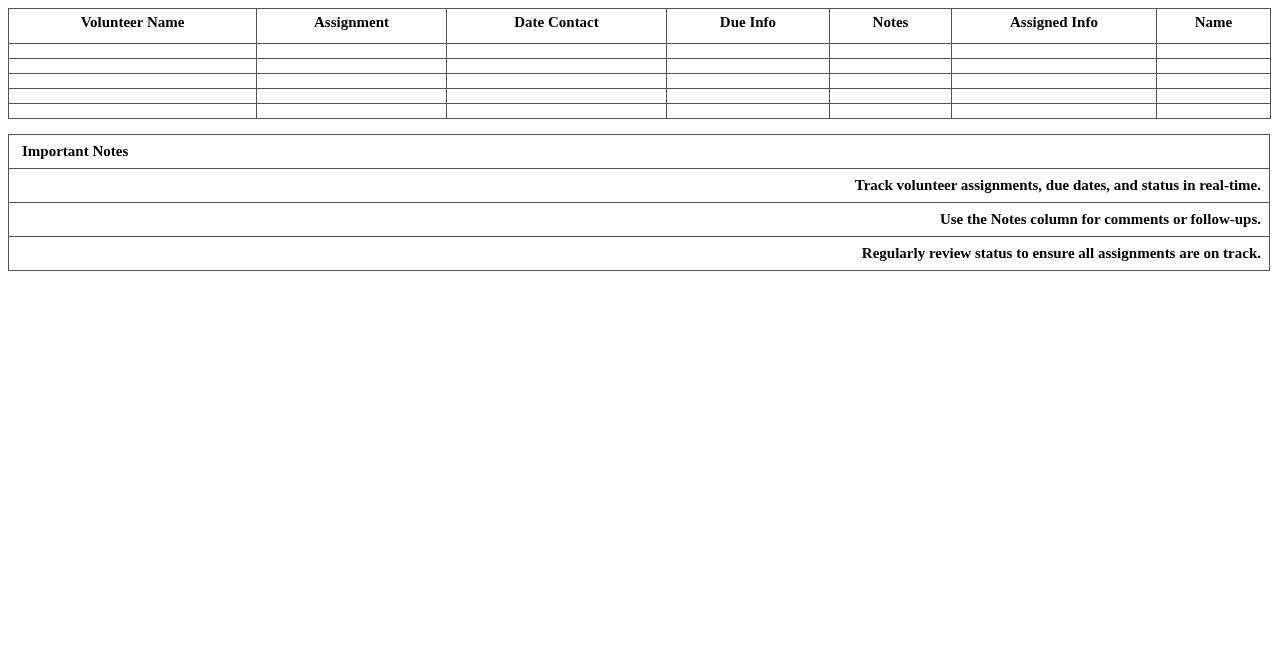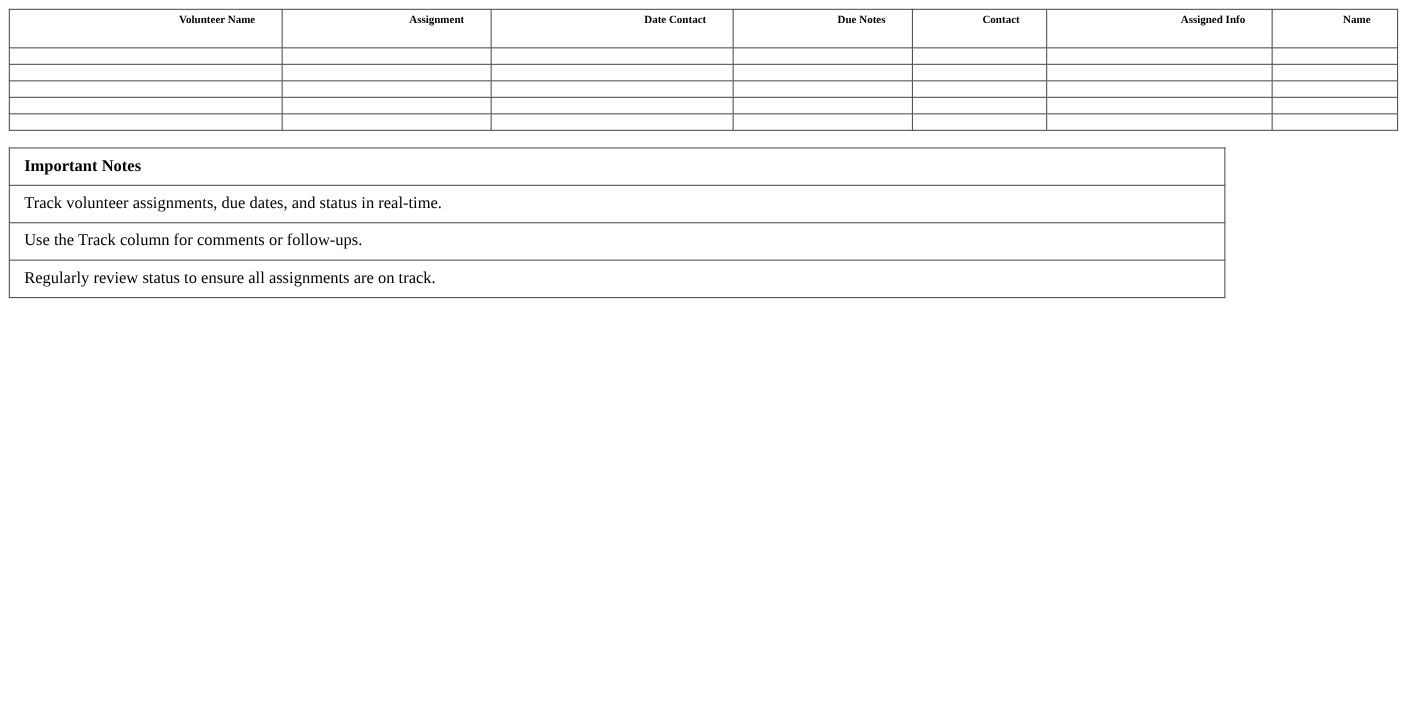--- a/index.html
+++ b/index.html
@@ -18,33 +18,33 @@
   .page {
     position: relative;
     width: 1278px;
     height: 650px;
     box-sizing: border-box;
     padding: 8px;
   }
   table {
     border-collapse: collapse;
     table-layout: fixed;
-    width: 1106px;
+    width: 1262px;
     background: #ffffff;
   }
   .assign-table {
     margin: 0 0 0 0;
   }
   .assign-table th,
   .assign-table td {
     border: 1px solid #555555;
-    padding: 4px 24px;
-    text-align: right;
+    padding: 4px 10px;
+    text-align: center;
     vertical-align: top;
-    font-size: 10px;
+    font-size: 15px;
     line-height: 1.2;
   }
   .assign-table th {
     font-weight: bold;
     height: 26px;
   }
   .assign-table td {
     height: 10px;
     padding-top: 2px;
     padding-bottom: 2px;
@@ -61,21 +61,22 @@
     padding: 7px 8px 8px 13px;
     text-align: left;
     vertical-align: middle;
     font-size: 15px;
     line-height: 1.2;
   }
   .notes-table th {
     font-weight: bold;
   }
   .notes-table td {
-    font-weight: normal;
+    font-weight: bold;
+    text-align: right;
   }
 </style>
 </head>
 <body>
 
 <div class="page">
 
   <table class="assign-table">
     <colgroup>
       <col style="width:248px">
@@ -84,22 +85,22 @@
       <col style="width:163px">
       <col style="width:122px">
       <col style="width:205px">
       <col style="width:114px">
     </colgroup>
     <thead>
       <tr>
         <th>Volunteer Name</th>
         <th>Assignment</th>
         <th>Date Contact</th>
-        <th>Due Notes</th>
-        <th>Contact</th>
+        <th>Due Info</th>
+        <th>Notes</th>
         <th>Assigned Info</th>
         <th>Name</th>
       </tr>
     </thead>
     <tbody>
       <tr>
         <td></td>
         <td></td>
         <td></td>
         <td></td>
@@ -152,21 +153,21 @@
     <thead>
       <tr>
         <th>Important Notes</th>
       </tr>
     </thead>
     <tbody>
       <tr>
         <td>Track volunteer assignments, due dates, and status in real-time.</td>
       </tr>
       <tr>
-        <td>Use the Track column for comments or follow-ups.</td>
+        <td>Use the Notes column for comments or follow-ups.</td>
       </tr>
       <tr>
         <td>Regularly review status to ensure all assignments are on track.</td>
       </tr>
     </tbody>
   </table>
 
 </div>
 
 </body></html>

